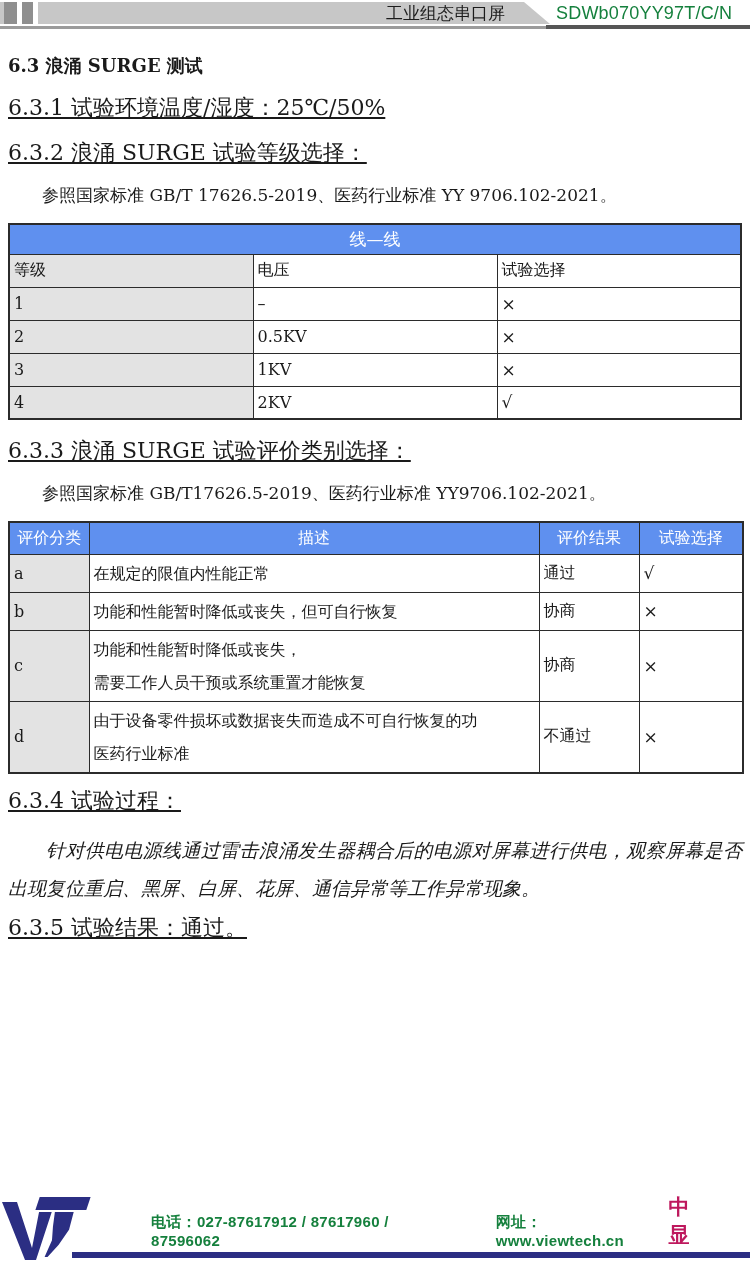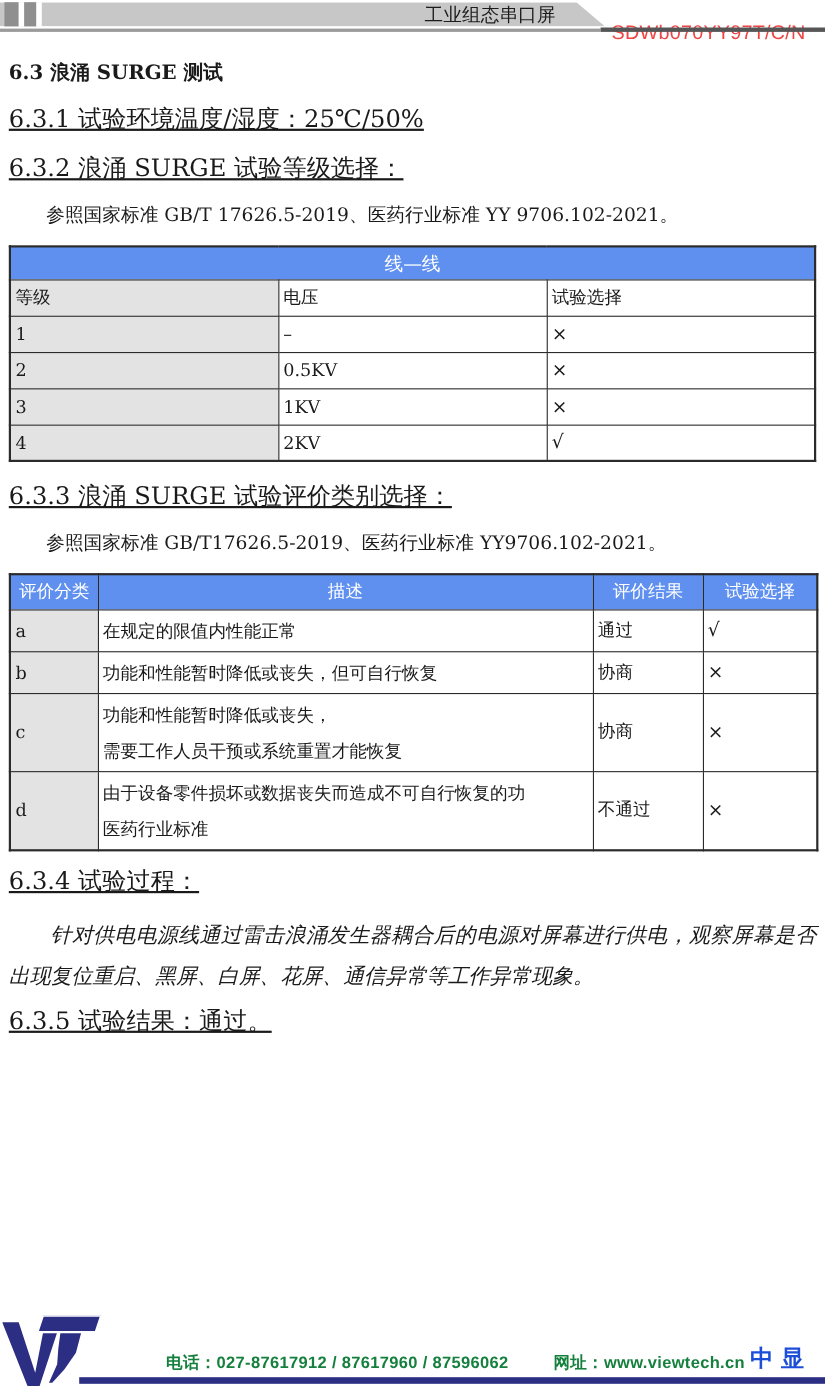--- a/index.html
+++ b/index.html
@@ -16,23 +16,23 @@
              clip-path:polygon(0 0, 524px 0, 550px 100%, 0 100%); }
   .hdr-sq  { position:absolute; top:0; height:22px; background:#8f8f8f; }
   .sq1 { left:4px;  width:13px; }
   .sq2 { left:22px; width:11px; }
   .hdr-gap { position:absolute; top:0; height:22px; background:#ffffff; }
   .gap1 { left:17px; width:5px; }
   .gap2 { left:33px; width:5px; }
   .hdr-cat { position:absolute; top:1px; left:0; width:505px; text-align:right;
              font-family:"Liberation Sans","DejaVu Sans",sans-serif;
              font-size:17px; line-height:21px; color:#1c1c1c;padding-left:40px; }
-  .hdr-model { position:absolute; top:16px; left:556px; width:186px;
+  .hdr-model { position:absolute; top:0; left:556px; width:186px;
                font-family:"Liberation Sans","DejaVu Sans",sans-serif;
-               font-size:18px; line-height:22px; color:#ef4444; letter-spacing:0.2px; }
+               font-size:18px; line-height:22px; color:#15803d; letter-spacing:0.2px; }
   .hdr-line-l { position:absolute; top:24px; left:0; width:546px; height:3px; background:#9b9b9b; }
   .hdr-line-r { position:absolute; top:23px; left:546px; width:204px; height:4px; background:#565656; }
 
   
   .content { position:absolute; top:52px; left:8px; width:734px; }
   .sec-title { font-size:18px; font-weight:bold; margin:2px 0 15px 0; }
   .sec-line  { font-size:22px; margin:0 0 15px 0;text-decoration:underline; }
   .ref-line  { font-size:17px; margin:16px 0 16px 0; text-indent:2em; }
   .para { font-size:19px; line-height:38px; text-align:justify; text-indent:2em; margin:0 0 2px 0;font-style:italic; }
 
@@ -53,21 +53,21 @@
   .pre { white-space:pre-line; line-height:33px; }
 
   
   .footer { position:absolute; left:0; bottom:0; width:750px; height:70px; }
   .foot-bar { position:absolute; left:72px; right:0; bottom:3px; height:6px; background:#2b2e83; }
   .logo { position:absolute; left:2px; bottom:1px; width:92px; height:64px; }
   .foot-text { position:absolute; left:115px; right:10px; bottom:12px;
                display:flex; align-items:flex-end; justify-content:space-between;
                font-family:"Liberation Sans","DejaVu Sans",sans-serif; }
   .foot-phone, .foot-site { font-size:15px; font-weight:bold; color:#15803d; letter-spacing:0.3px;margin-left:36px; }
-  .foot-brand { font-size:21px; font-weight:bold; color:#1d4ed8; letter-spacing:7px; margin-right:2px; }
+  .foot-brand { font-size:21px; font-weight:bold; color:#be185d; letter-spacing:7px; margin-right:16px; }
 </style>
 </head>
 <body>
 
 <div class="page">
 
   <div class="hdr">
     <div class="hdr-bar"></div>
     <div class="hdr-sq sq1"></div>
     <div class="hdr-gap gap1"></div>

